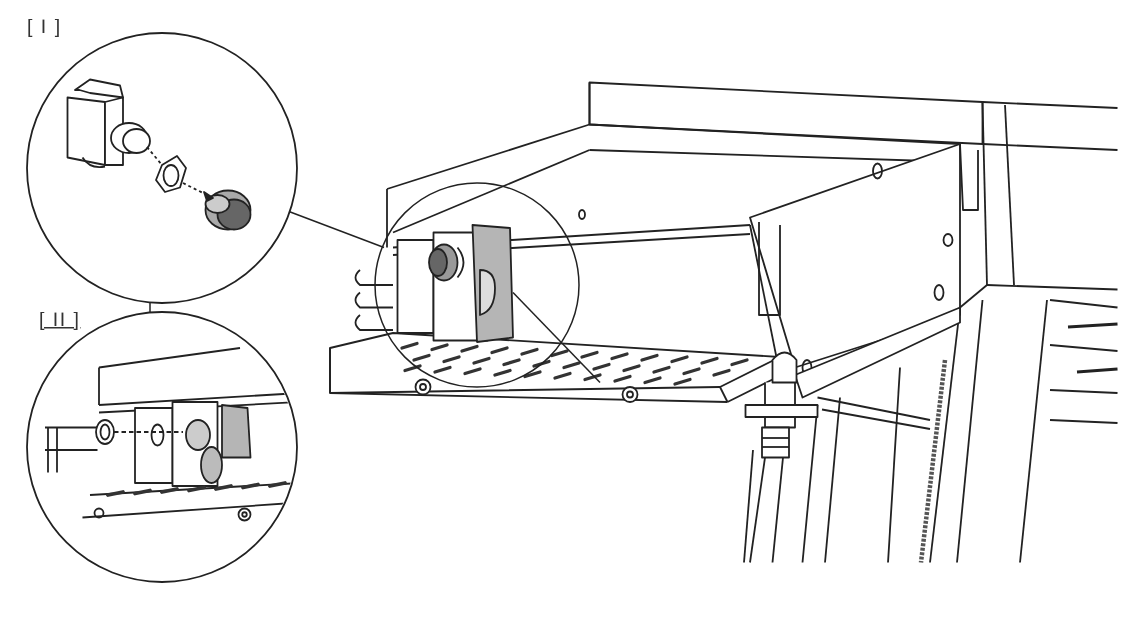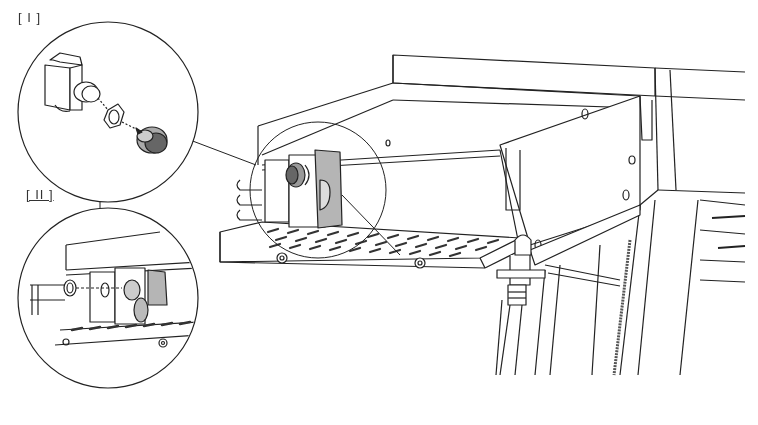--- a/index.html
+++ b/index.html
@@ -4,21 +4,21 @@
 <style>
   html,body{margin:0;padding:0;background:#ffffff;}
   body{width:758px;height:425px;position:relative;overflow:hidden;font-family:"Liberation Sans",sans-serif;}
   .label{position:absolute;font-size:13px;color:#333;letter-spacing:1px;}
   svg{position:absolute;left:0;top:0;}
 </style>
 </head>
 <body>
 
 <div class="label" style="left:18px;top:10px;">[ I ]</div>
-<div class="label" style="left:26px;top:187px;text-decoration:underline;">[ II ]</div>
+<div class="label" style="left:26px;top:205px;text-decoration:underline;">[ II ]</div>
 
 <svg width="758" height="425" viewBox="0 0 758 425" fill="none" stroke="#222" stroke-width="1.2" stroke-linejoin="round">
 
   <g>
 
     <polygon points="393,55 655,68 655,96 393,83" fill="#fff"></polygon>
     <line x1="393" y1="83" x2="258" y2="126"></line>
     <line x1="393" y1="55" x2="393" y2="83"></line>
     <line x1="258" y1="126" x2="258" y2="165"></line>
     <line x1="393" y1="83" x2="640" y2="96"></line>

